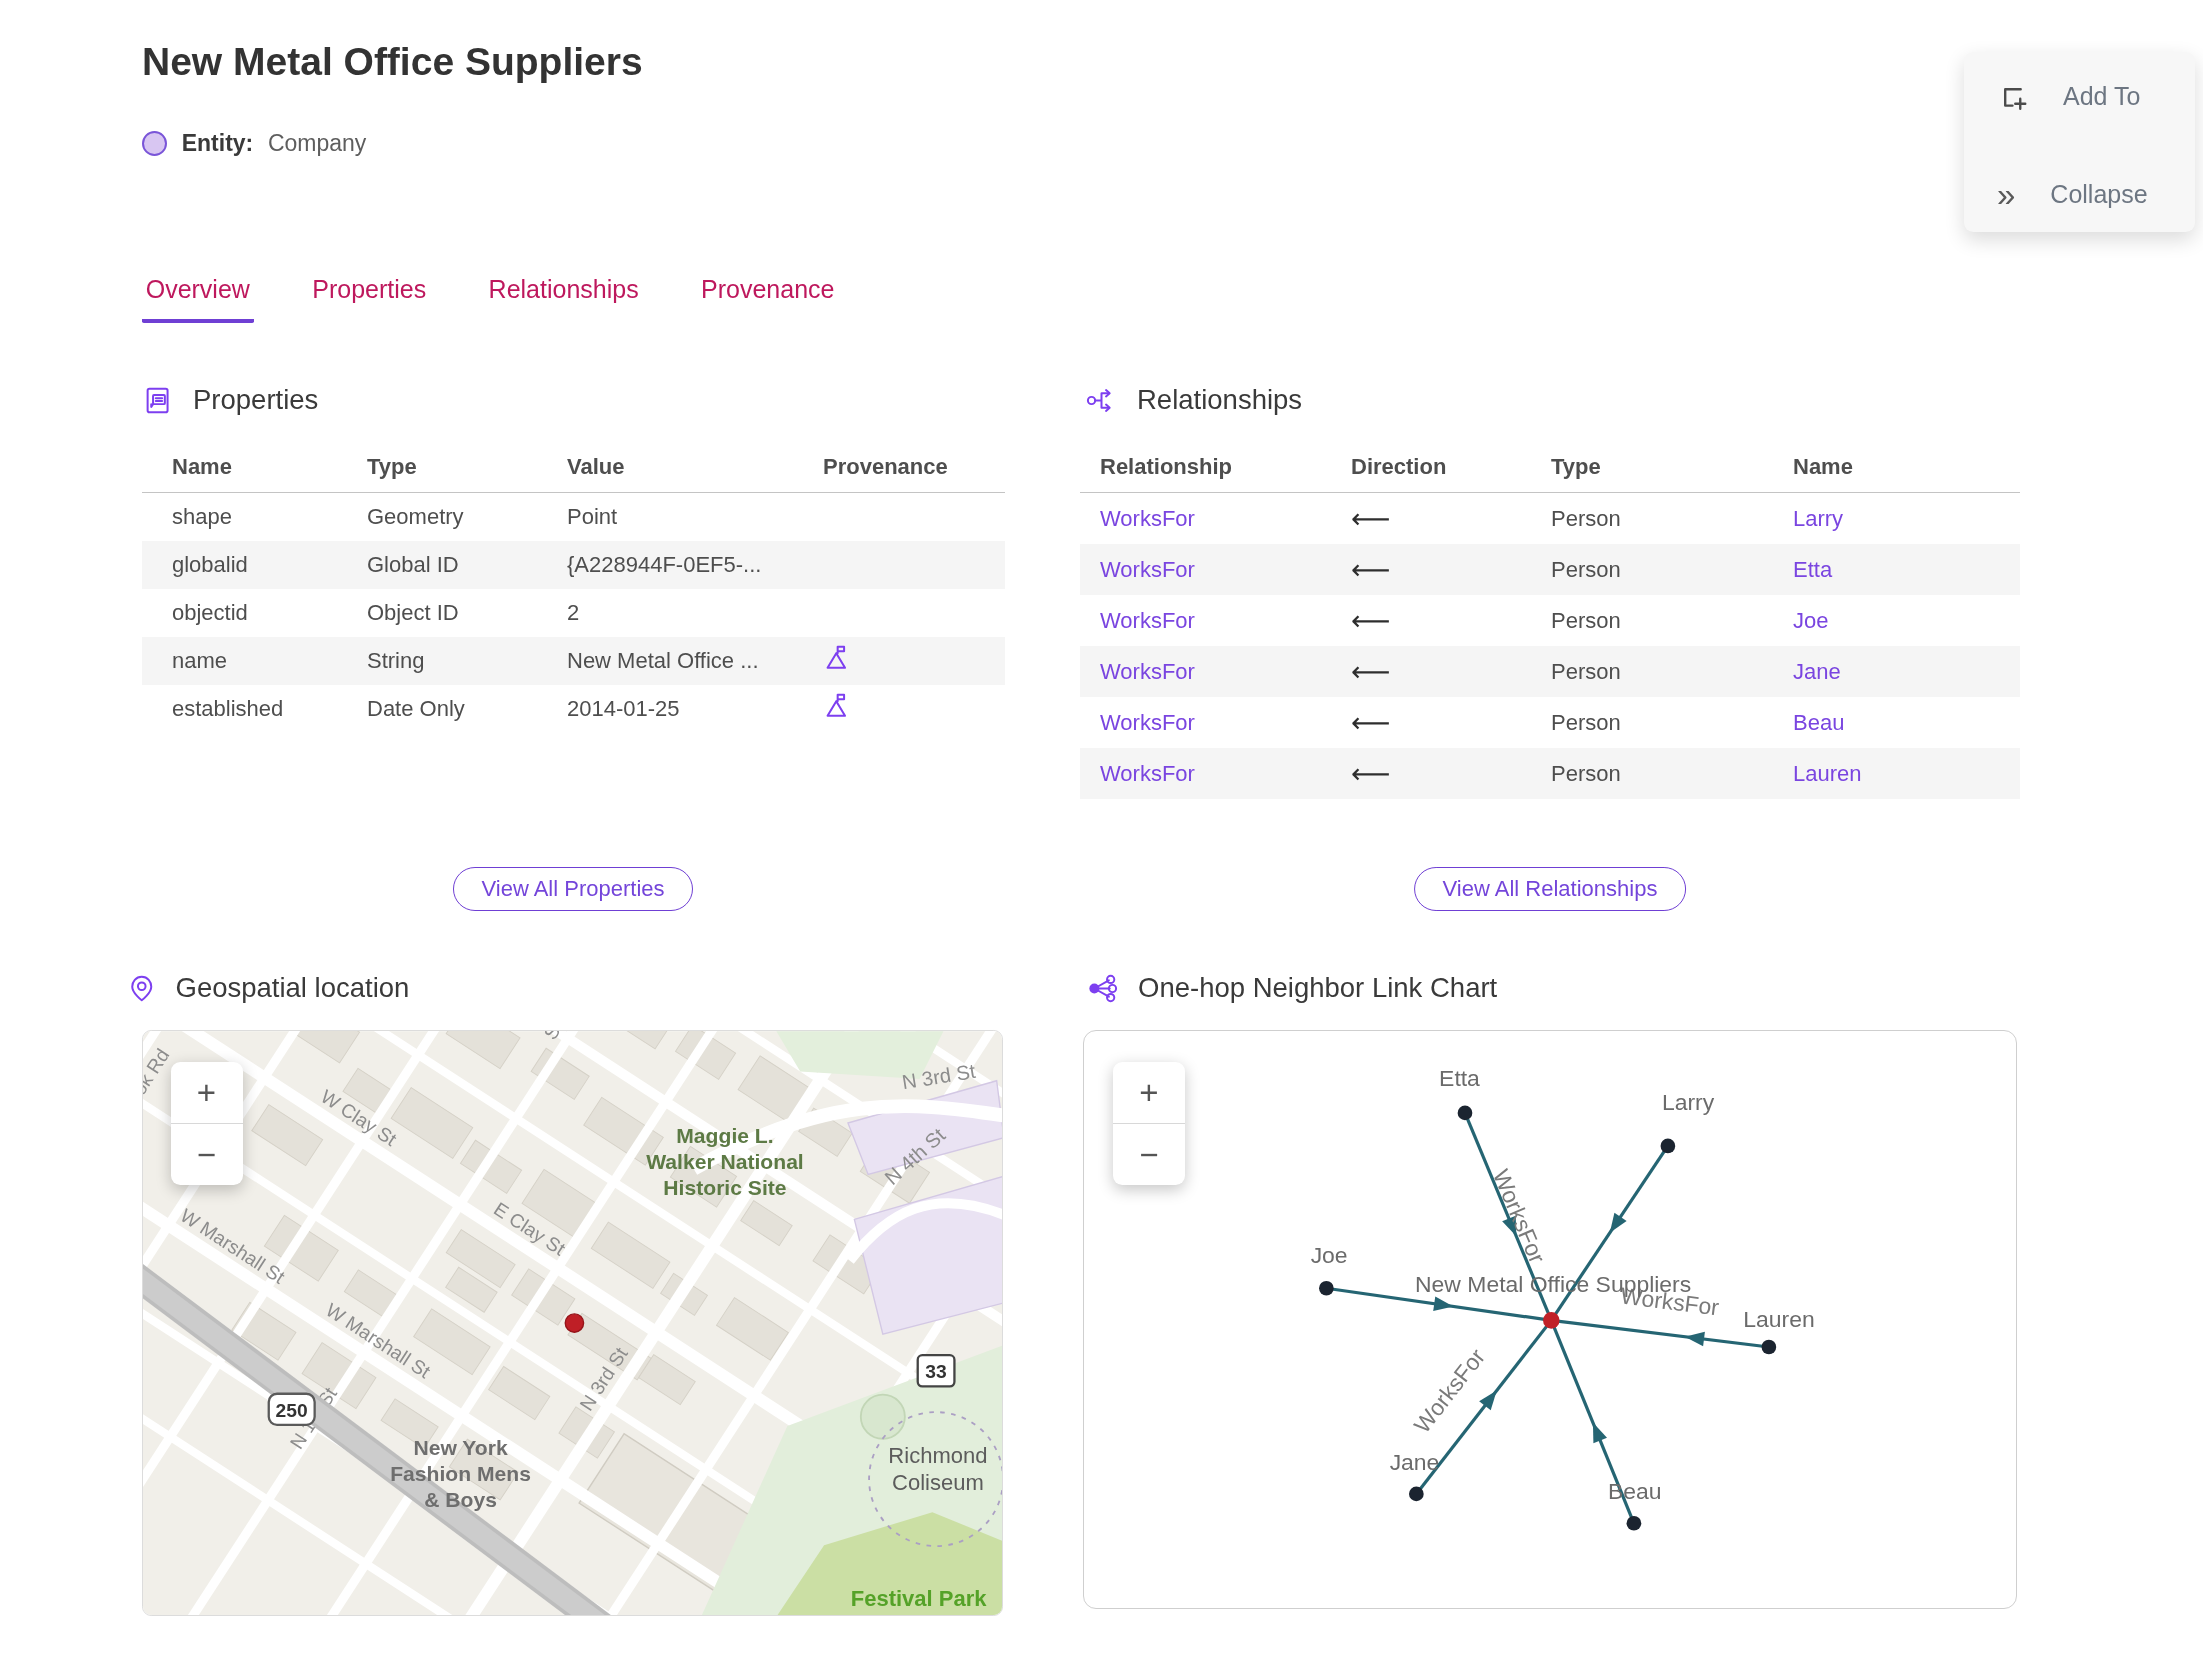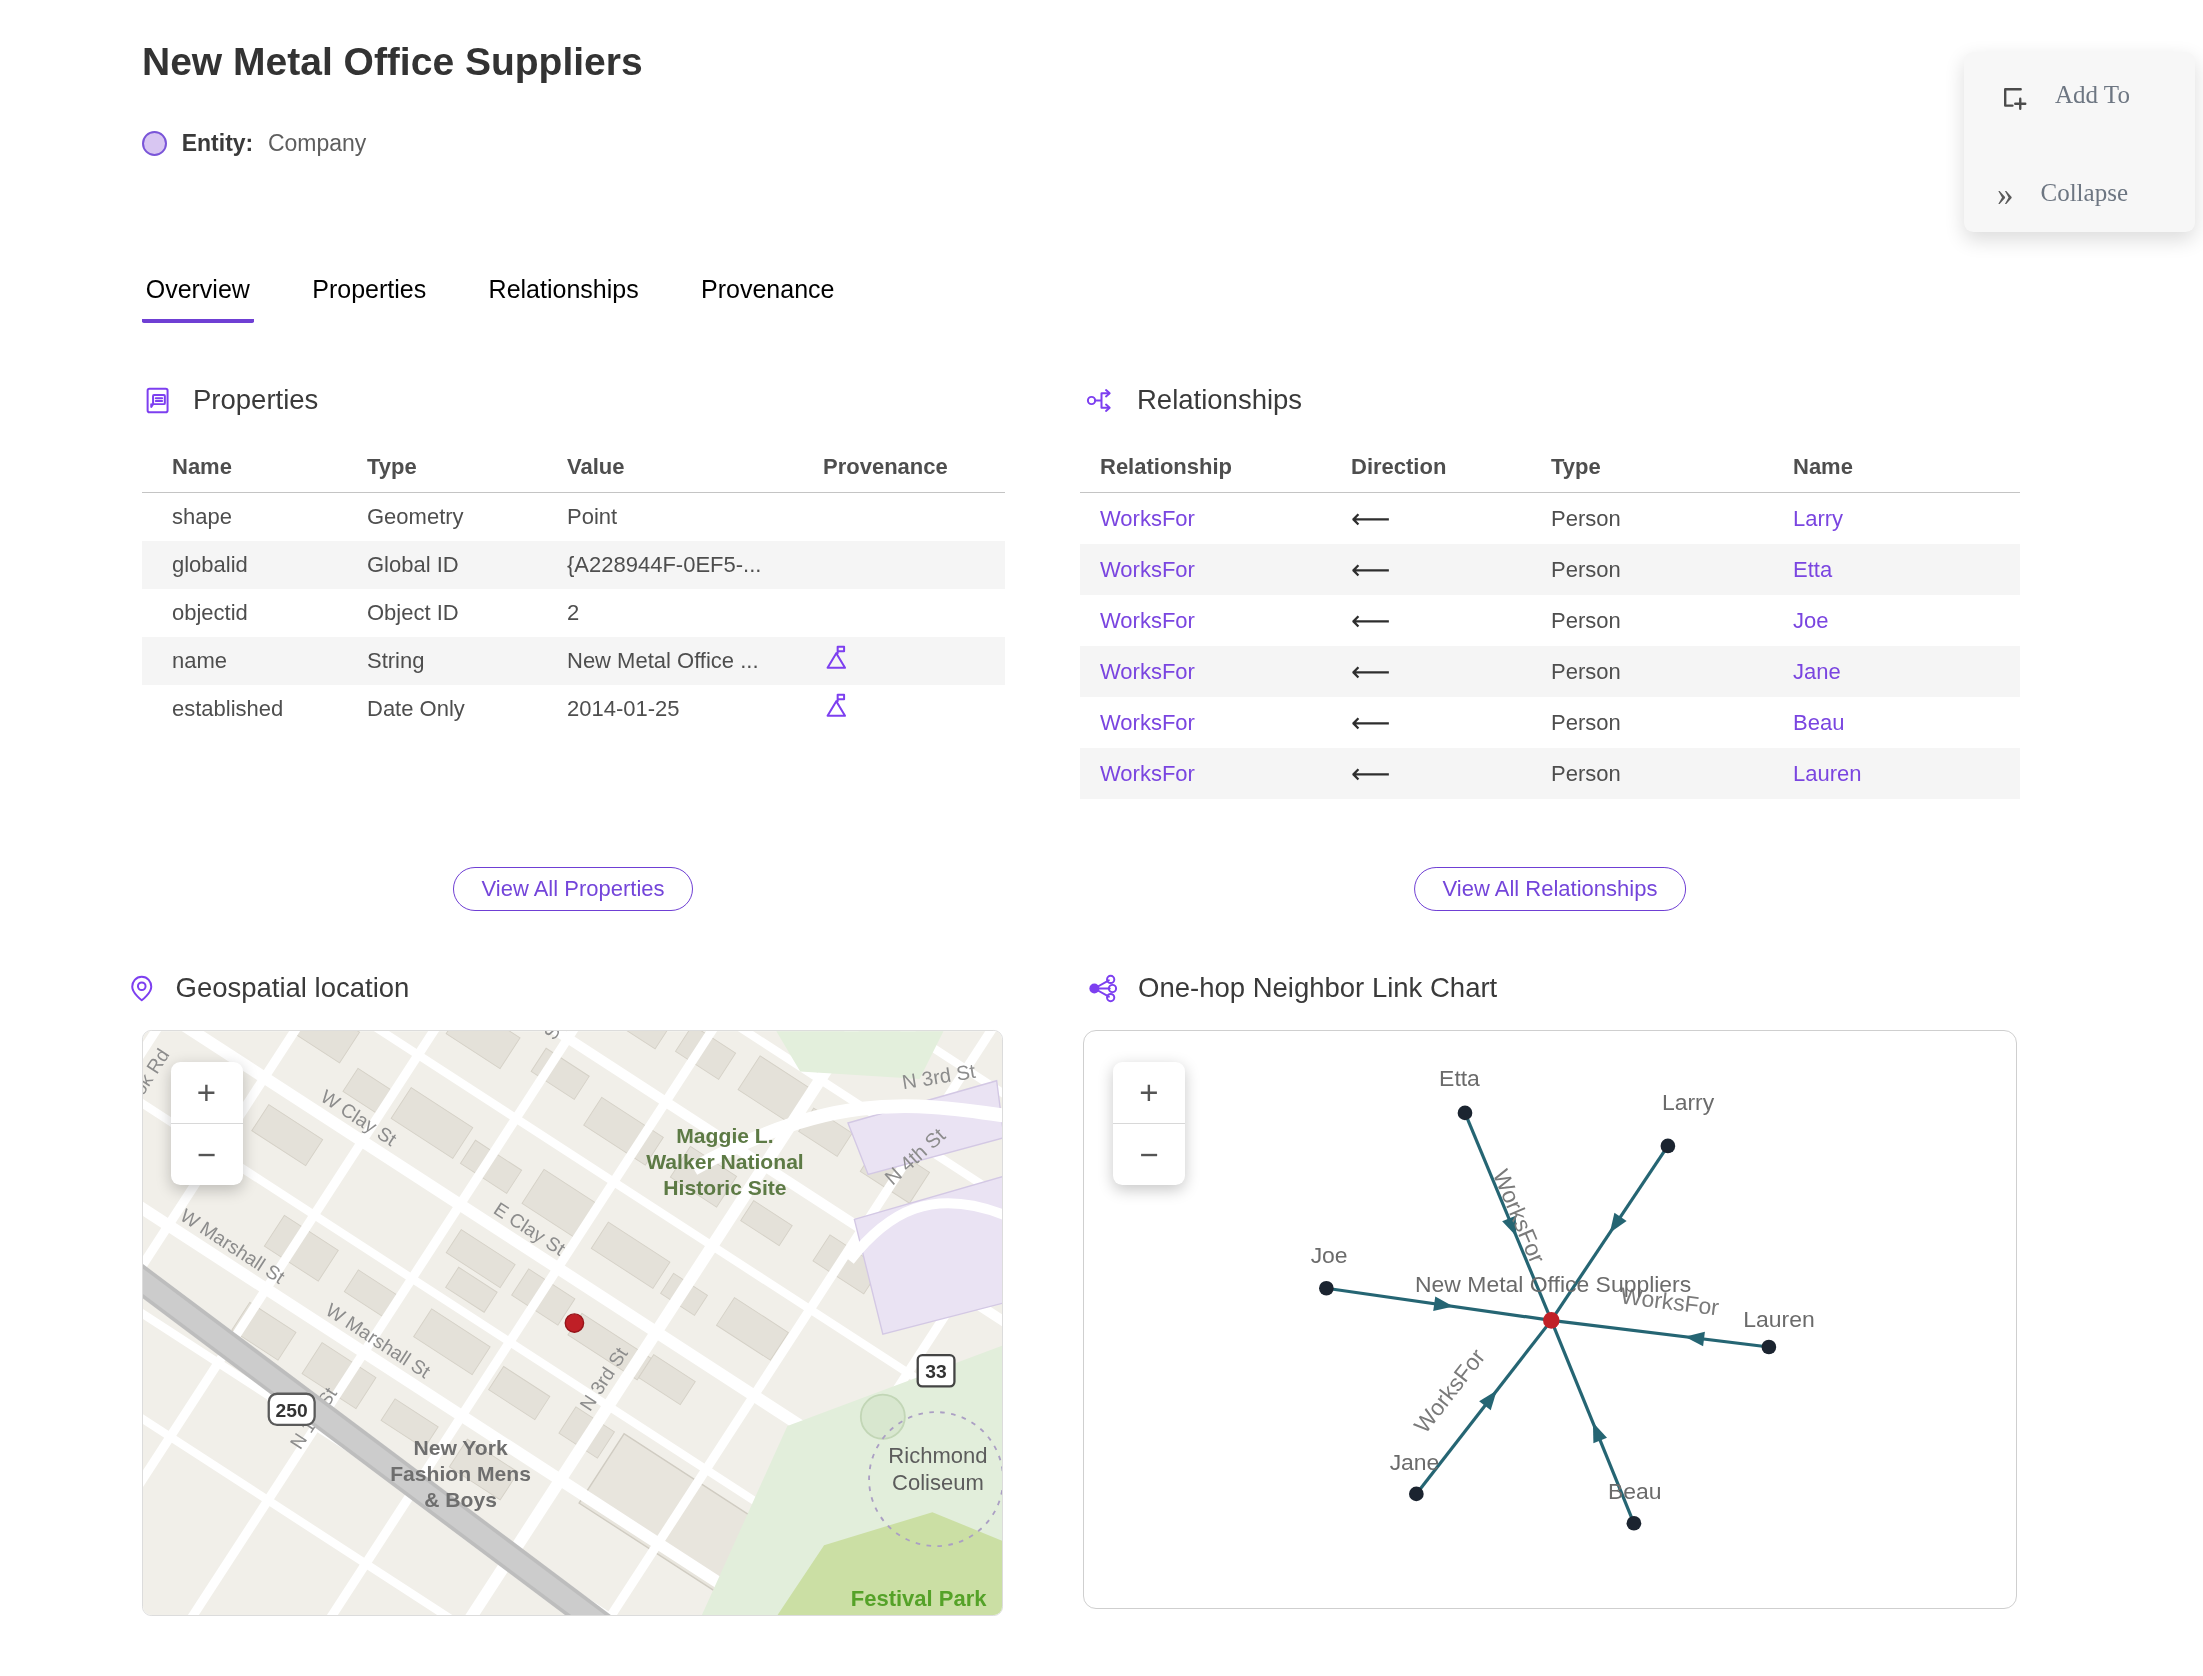--- a/index.html
+++ b/index.html
@@ -6,28 +6,28 @@
   .page{position:relative;width:2204px;height:1677px;background:#fff;overflow:hidden;
         font-family:"Liberation Sans",sans-serif;color:#333;margin-left:36px;}
   .title{position:absolute;left:106px;top:40px;font-size:39px;font-weight:700;color:#333;margin:0;}
   .entity-row{position:absolute;left:106px;top:130px;display:flex;align-items:center;gap:14.7px;}
   .entity-dot{width:25px;height:25px;border-radius:50%;background:#d8c6f2;border:2.8px solid #7a55d8;box-sizing:border-box;}
   .entity-label{font-size:23px;font-weight:700;color:#3a3a3a;}
   .entity-type{font-size:23px;color:#5e5e5e;}
 
   .quick-actions{position:absolute;left:1928px;top:52px;width:231px;height:180px;background:#f7f7f7;
     border-radius:9.2px;box-shadow:0 7.3px 20px rgba(0,0,0,.14);}
-  .qa-item{position:absolute;left:33px;display:flex;gap:27px;cursor:pointer;font-family:Liberation Serif, serif;}
+  .qa-item{position:absolute;left:33px;display:flex;align-items:center;gap:35px;cursor:pointer;}
   .qa-item.one{top:29px;}
   .qa-item.two{top:127px;}
   .qa-label{font-size:25px;color:#6d7682;}
   .qa-chev{font-size:33px;color:#5a5a5a;line-height:31px;}
 
   .tabs{position:absolute;left:106px;top:275px;display:flex;gap:55px;}
-  .tab{font-size:25px;color:#000000;padding:0 3.7px 14.7px 3.7px;cursor:pointer;text-align:right;}
+  .tab{font-size:25px;color:#be185d;padding:0 3.7px 14.7px 3.7px;cursor:pointer;text-align:right;}
   .tab.active{border-bottom:4.6px solid #6f3fd4;border-radius:1.8px;}
 
   .section-header{position:absolute;display:flex;align-items:center;gap:20px;}
   .section-title{font-size:27.5px;color:#3a3a3a;}
   .sh-props{left:108px;top:384px;}
   .sh-rels{left:1050px;top:384px;}
   .sh-geo{left:92px;top:972px;}
   .sh-chart{left:1051px;top:972px;align-items:center;}
 
   .table{position:absolute;top:441px;}

